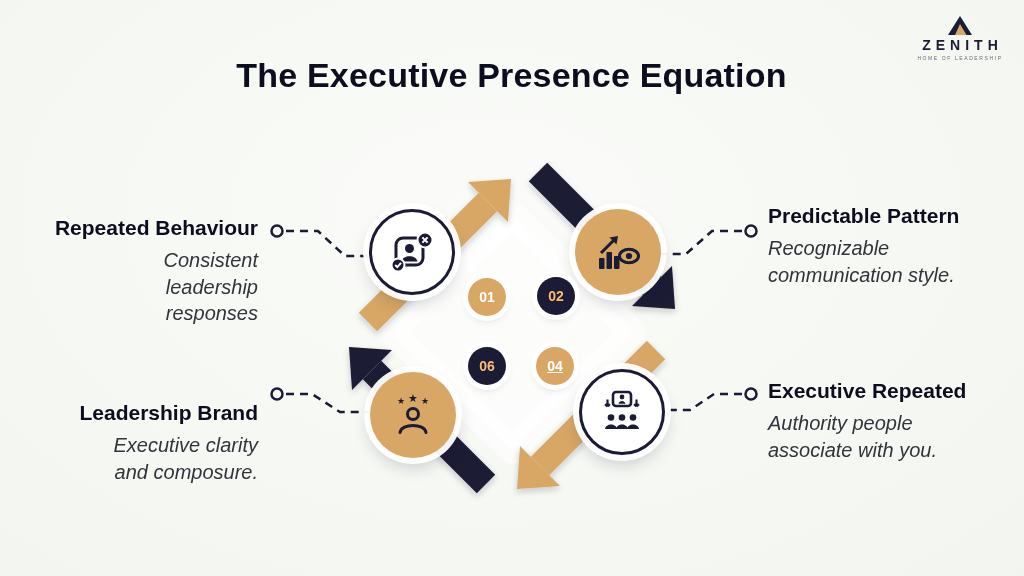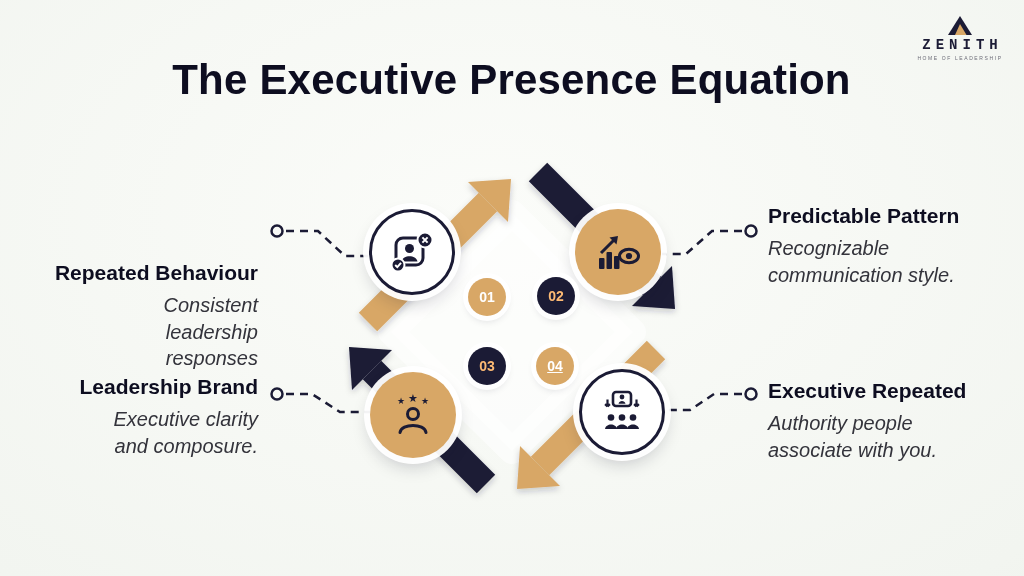--- a/index.html
+++ b/index.html
@@ -3,26 +3,26 @@
 <meta charset="utf-8">
 <style>
   html,body{margin:0;padding:0;}
   .canvas{
     position:relative;width:1024px;height:576px;overflow:hidden;
     background:radial-gradient(130% 150% at 48% 38%, #fbfcf9 0%, #f2f5f0 55%, #e5e9e3 100%);
     font-family:"Liberation Sans", sans-serif;
   }
   .title{
     position:absolute;top:56px;left:0;right:1px;text-align:center;
-    font-size:42px;font-weight:800;color:#0d0d20;letter-spacing:.2px;
+    font-size:34px;font-weight:800;color:#0d0d20;letter-spacing:.2px;
   }
   
   .logo{position:absolute;top:16px;right:18px;width:92px;text-align:center;}
   .logo svg{display:block;margin:0 auto;}
-  .logo-name{font-size:14px;font-weight:700;letter-spacing:5px;padding-left:5px;color:#1b1b35;margin-top:2px;font-family:Liberation Mono, monospace;}
+  .logo-name{font-size:14px;font-weight:700;letter-spacing:5px;padding-left:5px;color:#1b1b35;margin-top:2px;}
   .logo-tagline{font-size:5px;letter-spacing:1.6px;color:#6c6c77;margin-top:2px;white-space:nowrap;}
   
   .diagram-svg{position:absolute;left:0;top:0;}
   
   .node{
     position:absolute;border-radius:50%;display:flex;align-items:center;justify-content:center;
     box-sizing:border-box;
     box-shadow:0 0 0 6px rgba(255,255,255,.95), 0 8px 18px rgba(20,20,43,.22);
   }
   .node-white{width:86px;height:86px;background:#ffffff;border:3px solid #1b1b35;}
@@ -145,34 +145,34 @@
       <circle cx="24" cy="29.5" r="3.3" fill="#1b1b35"></circle>
       <circle cx="35" cy="29.5" r="3.3" fill="#1b1b35"></circle>
       <path d="M7 41 c0.8 -6 11.2 -6 12 0 z" fill="#1b1b35"></path>
       <path d="M18 41 c0.8 -6 11.2 -6 12 0 z" fill="#1b1b35"></path>
       <path d="M29 41 c0.8 -6 11.2 -6 12 0 z" fill="#1b1b35"></path>
     </svg>
   </div>
 
   <div class="badge badge-gold" style="left:468px;top:278px;text-align:right;">01</div>
   <div class="badge badge-navy" style="left:537px;top:277px;">02</div>
-  <div class="badge badge-navy" style="left:468px;top:347px;">03</div>
+  <div class="badge badge-navy" style="left:468px;top:347px;">06</div>
   <div class="badge badge-gold" style="left:536px;top:347px;text-decoration:underline;">04</div>
 
-  <div class="label-block align-right" style="left:43px;top:216px;width:215px;margin-top:45px;">
+  <div class="label-block align-right" style="left:43px;top:216px;width:215px;">
     <div class="label-title">Repeated Behaviour</div>
     <div class="label-desc" style="max-width:180px;">Consistent leadership responses</div>
   </div>
 
   <div class="label-block align-left" style="left:768px;top:204px;width:230px;">
     <div class="label-title">Predictable Pattern</div>
     <div class="label-desc" style="max-width:190px;">Recognizable communication style.</div>
   </div>
 
-  <div class="label-block align-right" style="left:43px;top:375px;width:215px;">
+  <div class="label-block align-right" style="left:43px;top:401px;width:215px;">
     <div class="label-title">Leadership Brand</div>
     <div class="label-desc" style="max-width:160px;">Executive clarity and composure.</div>
   </div>
 
   <div class="label-block align-left" style="left:768px;top:379px;width:230px;">
     <div class="label-title">Executive Repeated</div>
     <div class="label-desc" style="max-width:190px;">Authority people associate with you.</div>
   </div>
 
 </div>

